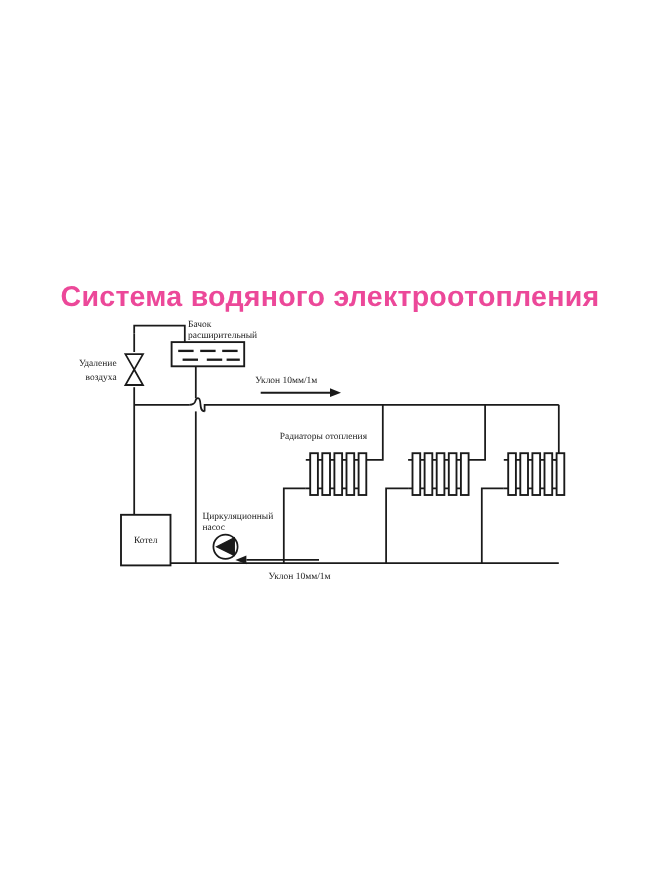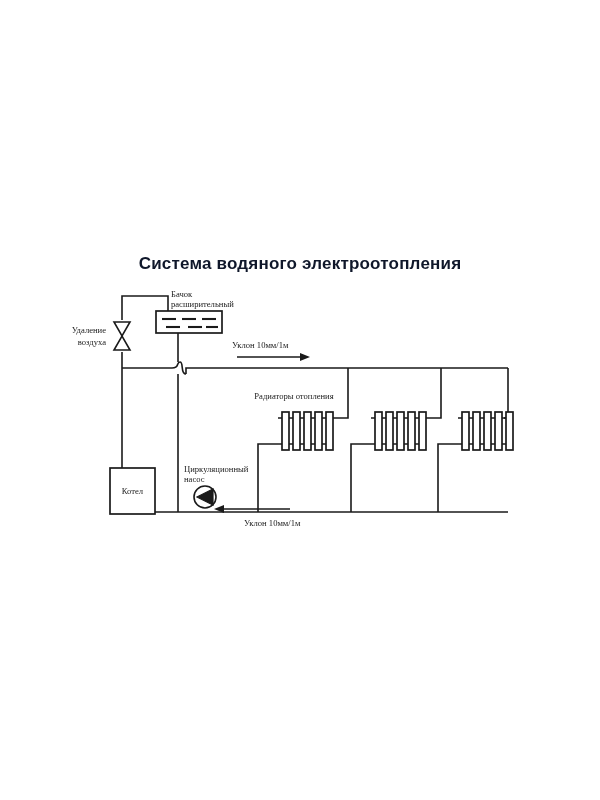--- a/index.html
+++ b/index.html
@@ -21,23 +21,23 @@
     background: #ffffff;
   }
   #diagram-title {
     position: absolute;
     left: 0;
     top: 255px;
     width: 600px;
     text-align: center;
     font-family: "Liberation Sans", "DejaVu Sans", sans-serif;
     font-weight: bold;
-    font-size: 17px;
+    font-size: 26px;
     letter-spacing: 0.2px;
-    color: #0f172a;
+    color: #ec4899;
     white-space: nowrap;
     line-height: 1.1;
   }
   #schematic {
     position: absolute;
     left: 0;
     top: 0;
     width: 600px;
     height: 800px;
   }

